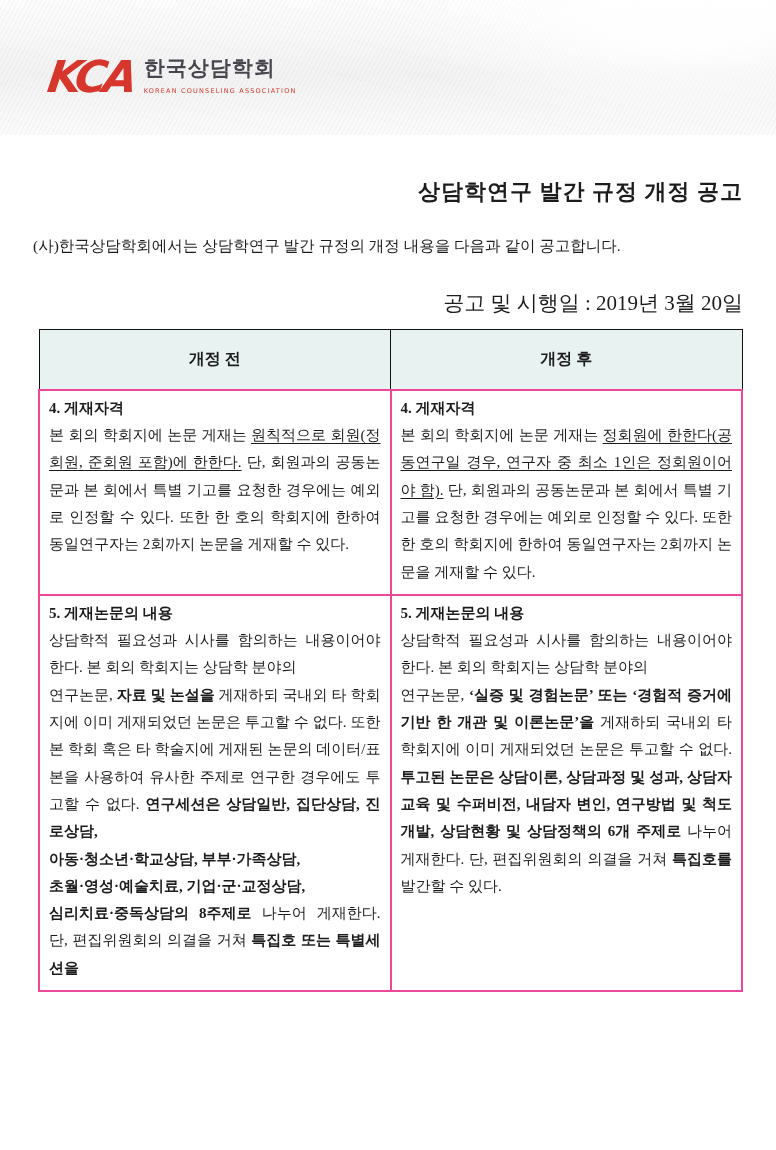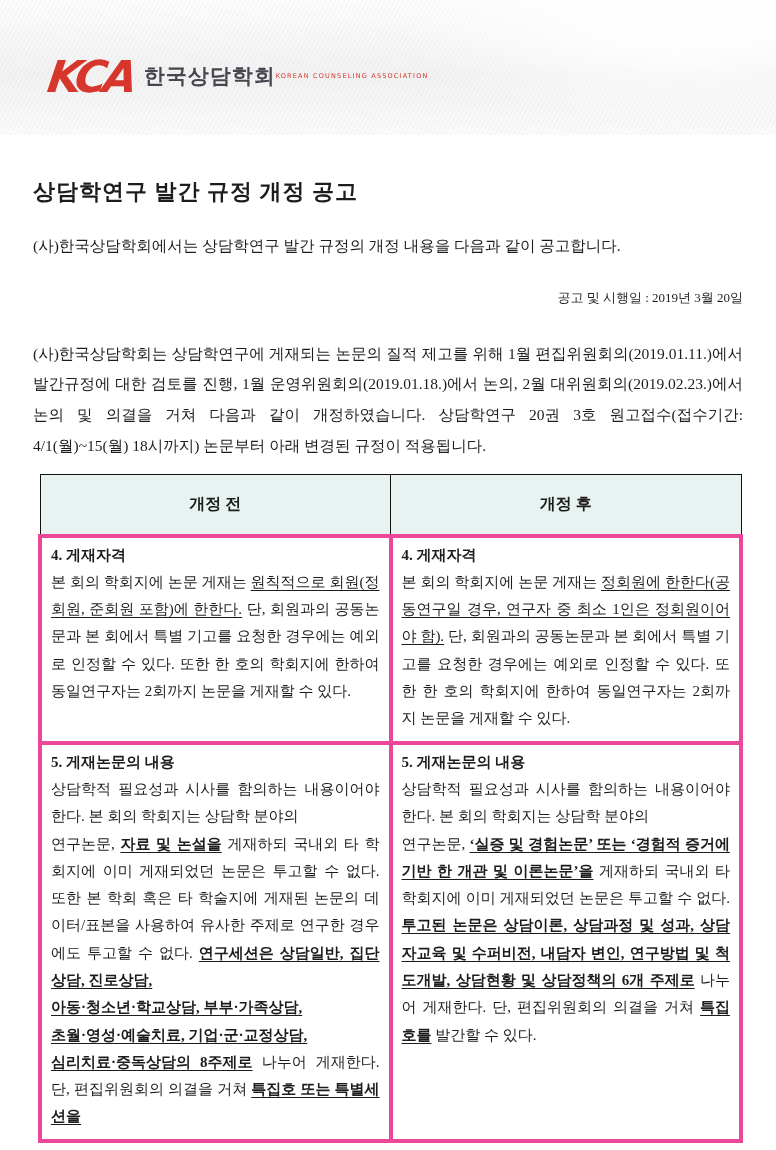--- a/index.html
+++ b/index.html
@@ -22,63 +22,63 @@
   }
   .logo { display:flex; align-items:center; gap:10px; margin-left:48px; margin-top:18px; }
   .logo-mark {
     font-family:"DejaVu Sans",sans-serif;
     font-weight:bold; font-style:italic;
     font-size:44px; line-height:1;
     letter-spacing:-4px;
     color:var(--brand,#d6362b);
     transform:skewX(-8deg);
   }
-  .logo-text { display:flex; flex-direction:row; line-height:1.1; }
+  .logo-text { display:flex; flex-direction:column; line-height:1.1; }
   .org-ko {
     font-family:"DejaVu Sans","Liberation Sans",sans-serif;
     font-weight:bold; font-size:21px; color:#46464e; letter-spacing:1px;
   }
   .org-en {
     font-family:"DejaVu Sans","Liberation Sans",sans-serif;
     font-size:6.5px; color:var(--brand,#d6362b); letter-spacing:1.2px; margin-top:8px;
   }
 
   
   main { padding:0 33px; }
   h1.doc-title {
     margin-top:42px;
-    text-align:left;
+    text-align:right;
     font-size:22px; font-weight:bold; letter-spacing:1px;
   }
   p.intro   { margin-top:27px; font-size:15.5px; line-height:1.6; text-align:justify; }
-  p.date-line { margin-top:30px; font-size:13px; text-align:right; }
+  p.date-line { margin-top:30px; font-size:21px; text-align:right; }
   p.body-par { margin-top:32px; font-size:15.5px; line-height:1.98; text-align:justify; }
   p.caption { margin-top:38px; font-size:15.5px; font-weight:bold; }
 
   
   table.cmp {
     margin-top:12px; margin-left:5px;
     width:705px; border-collapse:collapse; table-layout:fixed;
   }
   table.cmp th {
     background:var(--table-header-bg,#e7f2f1);
     border:1px solid #111;
     font-size:16px; font-weight:bold;
     padding:19px 4px; text-align:center;
   }
   table.cmp td {
-    border:4px solid #ec4899;
+    border:2px solid #ec4899;
     vertical-align:top;
     padding:4px 9px 8px 9px;
     font-size:15px; line-height:1.82;
     text-align:justify;
   }
   .cell-heading { font-weight:bold; }
   .cell-body .u  { text-decoration:underline; text-underline-offset:3px; }
-  .cell-body .bu { font-weight:bold; text-decoration:underline; text-underline-offset:3px; }
+  .cell-body .bu { font-weight:bold; text-underline-offset:3px; }
 </style>
 </head>
 <body>
 
 <div class="page">
 
   <header class="banner">
     <div class="logo">
       <span class="logo-mark">KCA</span>
       <span class="logo-text">
@@ -88,21 +88,20 @@
     </div>
   </header>
 
   <main>
     <h1 class="doc-title">상담학연구 발간 규정 개정 공고</h1>
 
     <p class="intro">(사)한국상담학회에서는 상담학연구 발간 규정의 개정 내용을 다음과 같이 공고합니다.</p>
 
     <p class="date-line">공고 및 시행일 : 2019년 3월 20일</p>
 
-    <p class="body-par">(사)한국상담학회는 상담학연구에 게재되는 논문의 질적 제고를 위해 1월 편집위원회의(2019.01.11.)에서 발간규정에 대한 검토를 진행, 1월 운영위원회의(2019.01.18.)에서 논의, 2월 대위원회의(2019.02.23.)에서 논의 및 의결을 거쳐 다음과 같이 개정하였습니다. 상담학연구 20권 3호 원고접수(접수기간: 4/1(월)~15(월) 18시까지) 논문부터 아래 변경된 규정이 적용됩니다.</p>
 
 
     <table class="cmp">
       <thead>
         <tr>
           <th>개정 전</th>
           <th>개정 후</th>
         </tr>
       </thead>
       <tbody>

